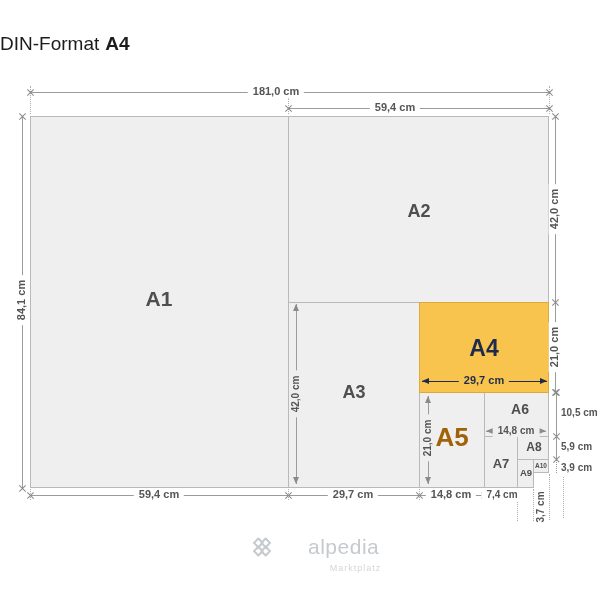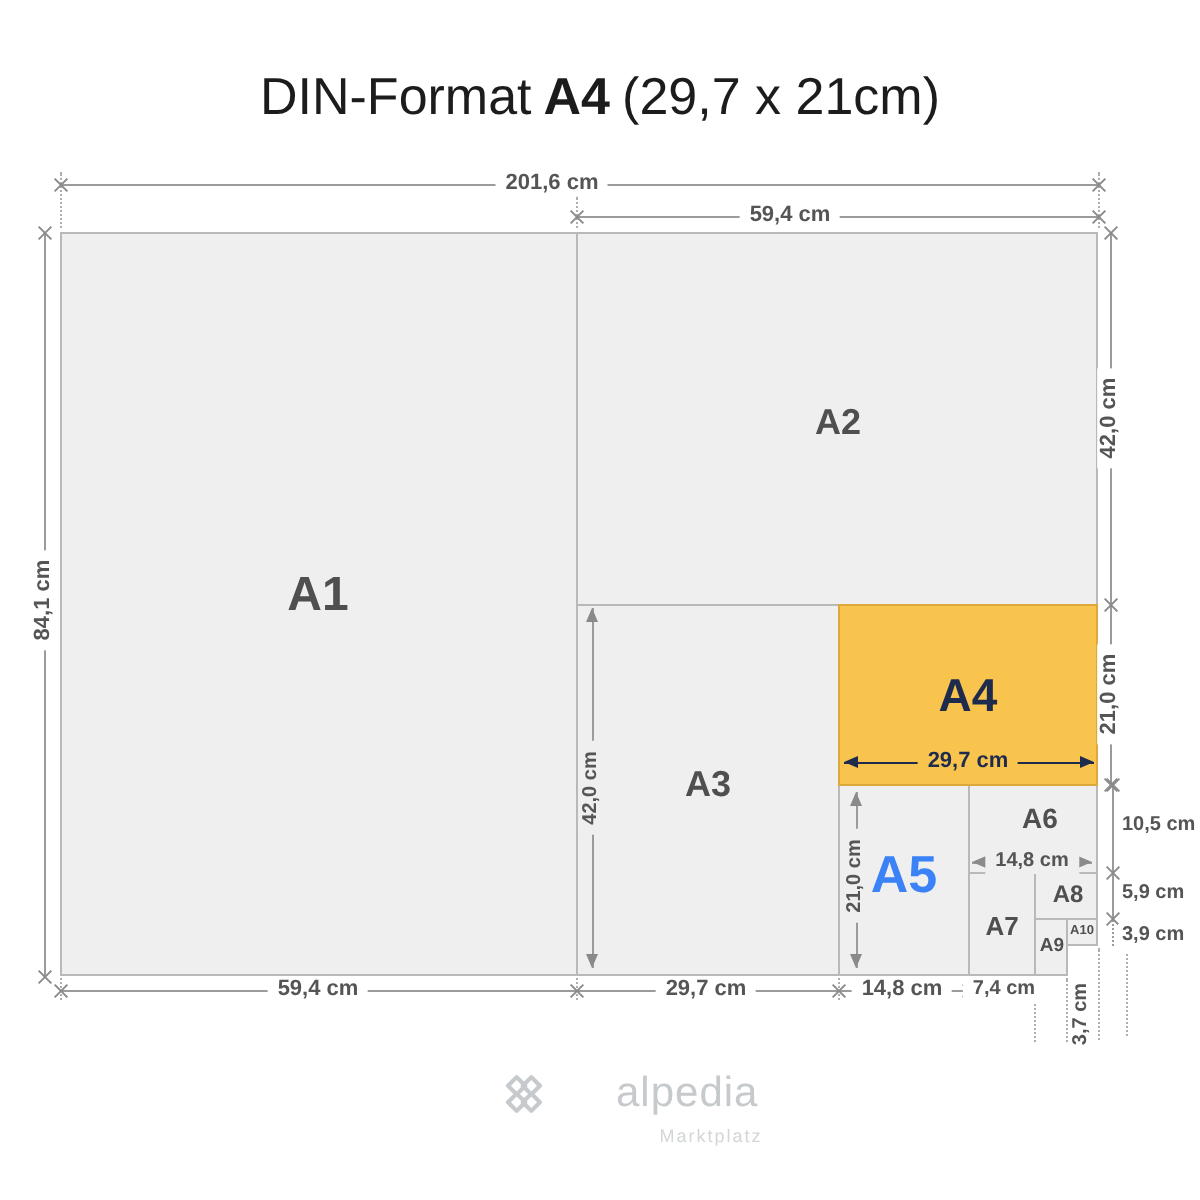--- a/index.html
+++ b/index.html
@@ -1,31 +1,31 @@
 <!DOCTYPE html>
 <html style="--hl: #F9C44E; --hlt: #1E2B4D; --paper: #EFEFEF; --wm: #CBCBCB;"><head>
 <meta charset="utf-8">
 <style>
   html,body{margin:0;padding:0;background:#fff;}
   .stage{position:relative;width:600px;height:600px;background:#fff;overflow:hidden;
          font-family:"Liberation Sans","DejaVu Sans",sans-serif;}
   
-  .title{position:absolute;left:0;right:0;top:33px;margin:0;display:flex;justify-content:center;
-         gap:6px;font-size:26px;font-weight:400;color:#1c1c1c;}
+  .title{position:absolute;left:0;right:0;top:33px;margin:0;display:flex;
+         gap:6px;font-size:19px;font-weight:400;color:#1c1c1c;}
   .title strong{font-weight:700;}
   
   .p{position:absolute;background:var(--paper);border:1px solid #b9b9b9;box-sizing:border-box;}
   .p.hl{background:var(--hl);border-color:#dca93a;z-index:1;}
   
   .wm{position:absolute;transform:translate(-50%,-50%);font-size:177px;font-weight:700;line-height:1;
       letter-spacing:-3px;color:var(--wm);z-index:2;white-space:nowrap;}
   
   .plabel{position:absolute;transform:translate(-50%,-50%);font-weight:700;color:#4f4f4f;z-index:3;line-height:1;white-space:nowrap;}
   .plabel.nv{color:var(--hlt);}
-  .plabel.a5{color:#3b82f6;}
+  .plabel.a5{color:#a16207;}
   
   .hline{position:absolute;height:1px;background:#9b9b9b;z-index:3;}
   .hline.nv{background:var(--hlt);}
   .vline{position:absolute;width:1px;background:#9b9b9b;z-index:3;}
   .vline.dotted{background:none;border-left:1px dotted #9b9b9b;}
   
   .dlab{position:absolute;transform:translate(-50%,-50%);background:#fff;color:#555;font-size:11px;
         font-weight:600;padding:0 5px;white-space:nowrap;z-index:4;line-height:1.2;}
   .dlab.g{background:var(--paper);font-size:10px;}
   .dlab.o{background:var(--hl);color:var(--hlt);font-weight:700;}
@@ -54,50 +54,49 @@
   .ltag{position:absolute;right:-2px;top:21px;font-size:9px;color:#d3d6d9;letter-spacing:1px;}
 </style>
 </head>
 <body>
 
 <div class="stage">
 
   <h1 class="title">
     <span>DIN-Format</span>
     <strong>A4</strong>
-    <span>(29,7 x 21cm)</span>
   </h1>
 
   <div class="p" style="left:30px;top:116px;width:259px;height:372px"></div>
   <div class="p" style="left:288px;top:116px;width:261px;height:187px"></div>
   <div class="p" style="left:288px;top:302px;width:132px;height:186px"></div>
   <div class="p hl" style="left:419px;top:302px;width:130px;height:91px"></div>
   <div class="p" style="left:419px;top:392px;width:66px;height:96px"></div>
   <div class="p" style="left:484px;top:392px;width:65px;height:45px"></div>
   <div class="p" style="left:484px;top:436px;width:34px;height:52px"></div>
   <div class="p" style="left:517px;top:436px;width:32px;height:24px"></div>
   <div class="p" style="left:517px;top:459px;width:17px;height:29px"></div>
   <div class="p" style="left:533px;top:459px;width:16px;height:14px"></div>
 
 
-  <div class="plabel" style="left:159px;top:298px;font-size:24px">A1</div>
+  <div class="plabel" style="left:159px;top:298px;font-size:21px">A1</div>
   <div class="plabel" style="left:419px;top:211px;font-size:18px">A2</div>
   <div class="plabel" style="left:354px;top:392px;font-size:18px">A3</div>
   <div class="plabel nv" style="left:484px;top:348px;font-size:23px">A4</div>
   <div class="plabel a5" style="left:452px;top:437px;font-size:26px">A5</div>
   <div class="plabel" style="left:520px;top:409px;font-size:14px">A6</div>
   <div class="plabel" style="left:501px;top:463px;font-size:13px">A7</div>
   <div class="plabel" style="left:534px;top:447px;font-size:12px">A8</div>
   <div class="plabel" style="left:526px;top:473px;font-size:9.5px">A9</div>
   <div class="plabel" style="left:541px;top:466px;font-size:6.5px">A10</div>
 
   <div class="hline" style="left:30px;top:92px;width:519px"></div>
   <i class="xt" style="left:30px;top:92px"></i>
   <i class="xt" style="left:549px;top:92px"></i>
-  <div class="dlab" style="left:276px;top:92px">201,6 cm</div>
+  <div class="dlab" style="left:276px;top:92px">181,0 cm</div>
 
   <div class="hline" style="left:288px;top:108px;width:261px"></div>
   <i class="xt" style="left:288px;top:108px"></i>
   <i class="xt" style="left:549px;top:108px"></i>
   <div class="dlab" style="left:395px;top:108px">59,4 cm</div>
 
   <div class="vline" style="left:22px;top:116px;height:372px"></div>
   <i class="xt" style="left:22px;top:116px"></i>
   <i class="xt" style="left:22px;top:488px"></i>
   <div class="dlab v" style="left:22px;top:300px">84,1 cm</div>

